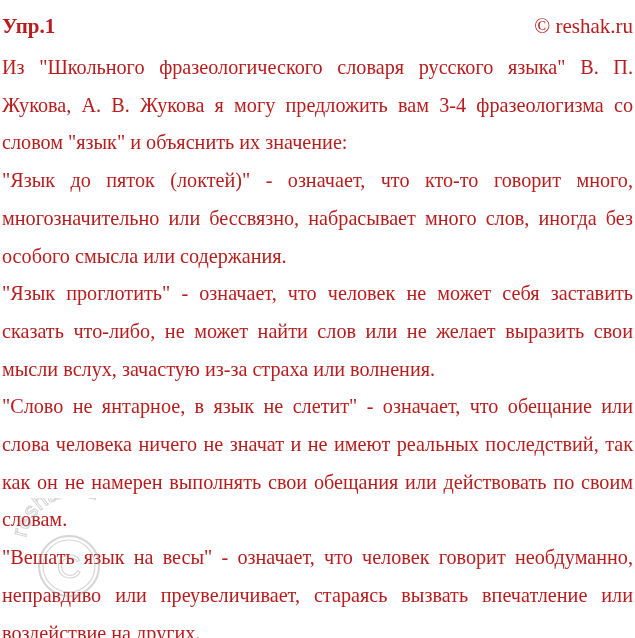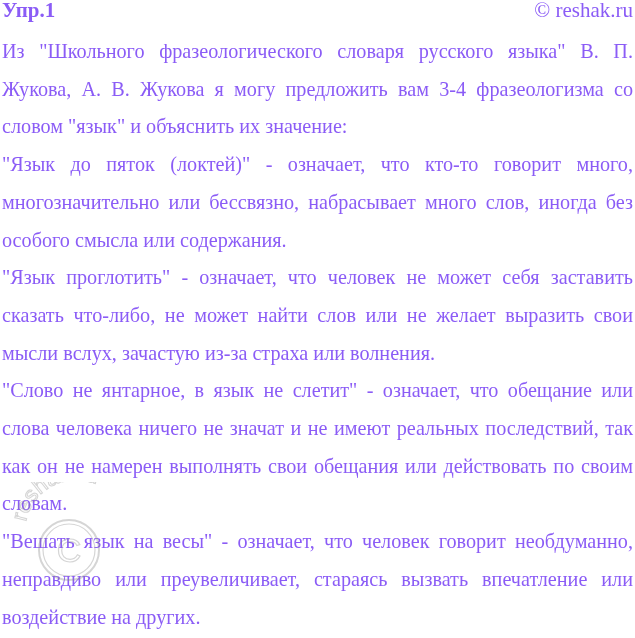--- a/index.html
+++ b/index.html
@@ -1,20 +1,20 @@
 <!DOCTYPE html>
 <html><head>
 <meta charset="utf-8">
 <style>
   html, body { margin: 0; padding: 0; background: #ffffff; }
   body { width: 635px; height: 638px; overflow: hidden; position: relative; }
   .page {
-    position: absolute; left: 0; top: 0; width: 635px; height: 606px;
+    position: absolute; left: 0; top: 16px; width: 635px; height: 606px;
     font-family: "Liberation Serif", "DejaVu Serif", serif;
-    color: #8b5cf6;
+    color: #b91c1c;
   }
   .header {
     position: absolute; left: 2px; right: 2px; top: -3px; height: 26px;
     display: flex; justify-content: space-between; align-items: flex-start;
     font-size: 21px; line-height: 26px;
   }
   .header .title { font-weight: bold; }
   .header .copyright { font-weight: normal; }
   .body {
     position: absolute; left: 2px; top: 33px; width: 631px;

